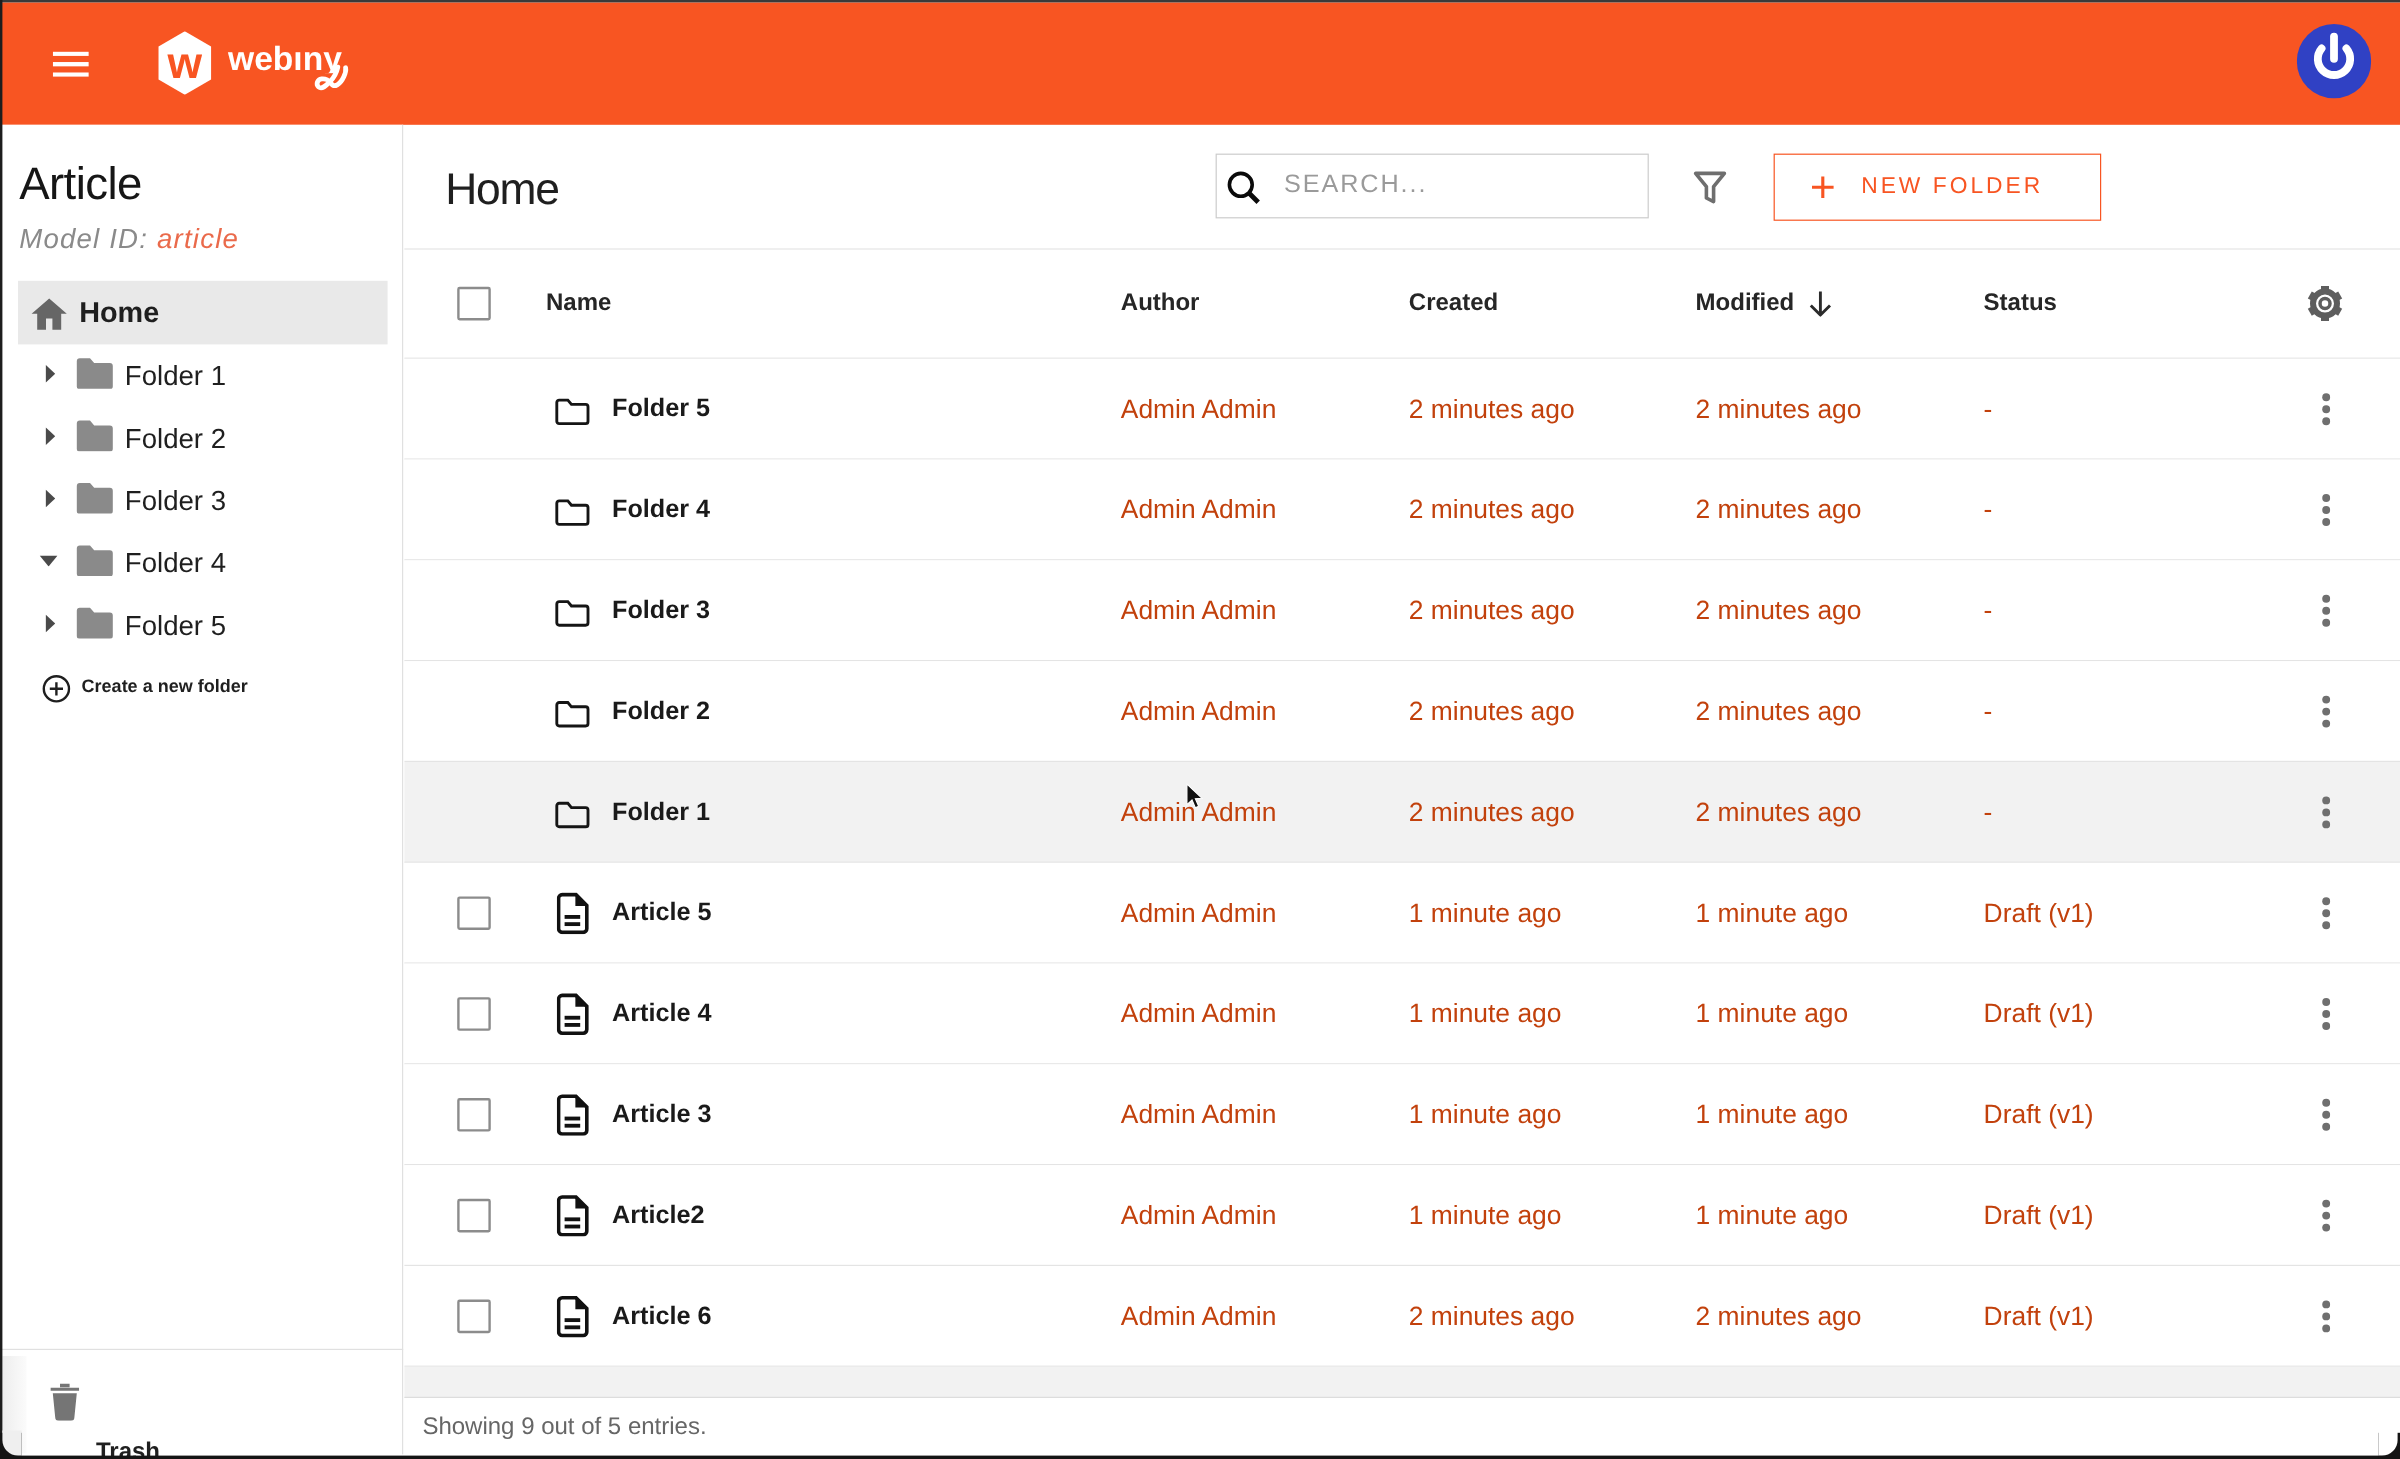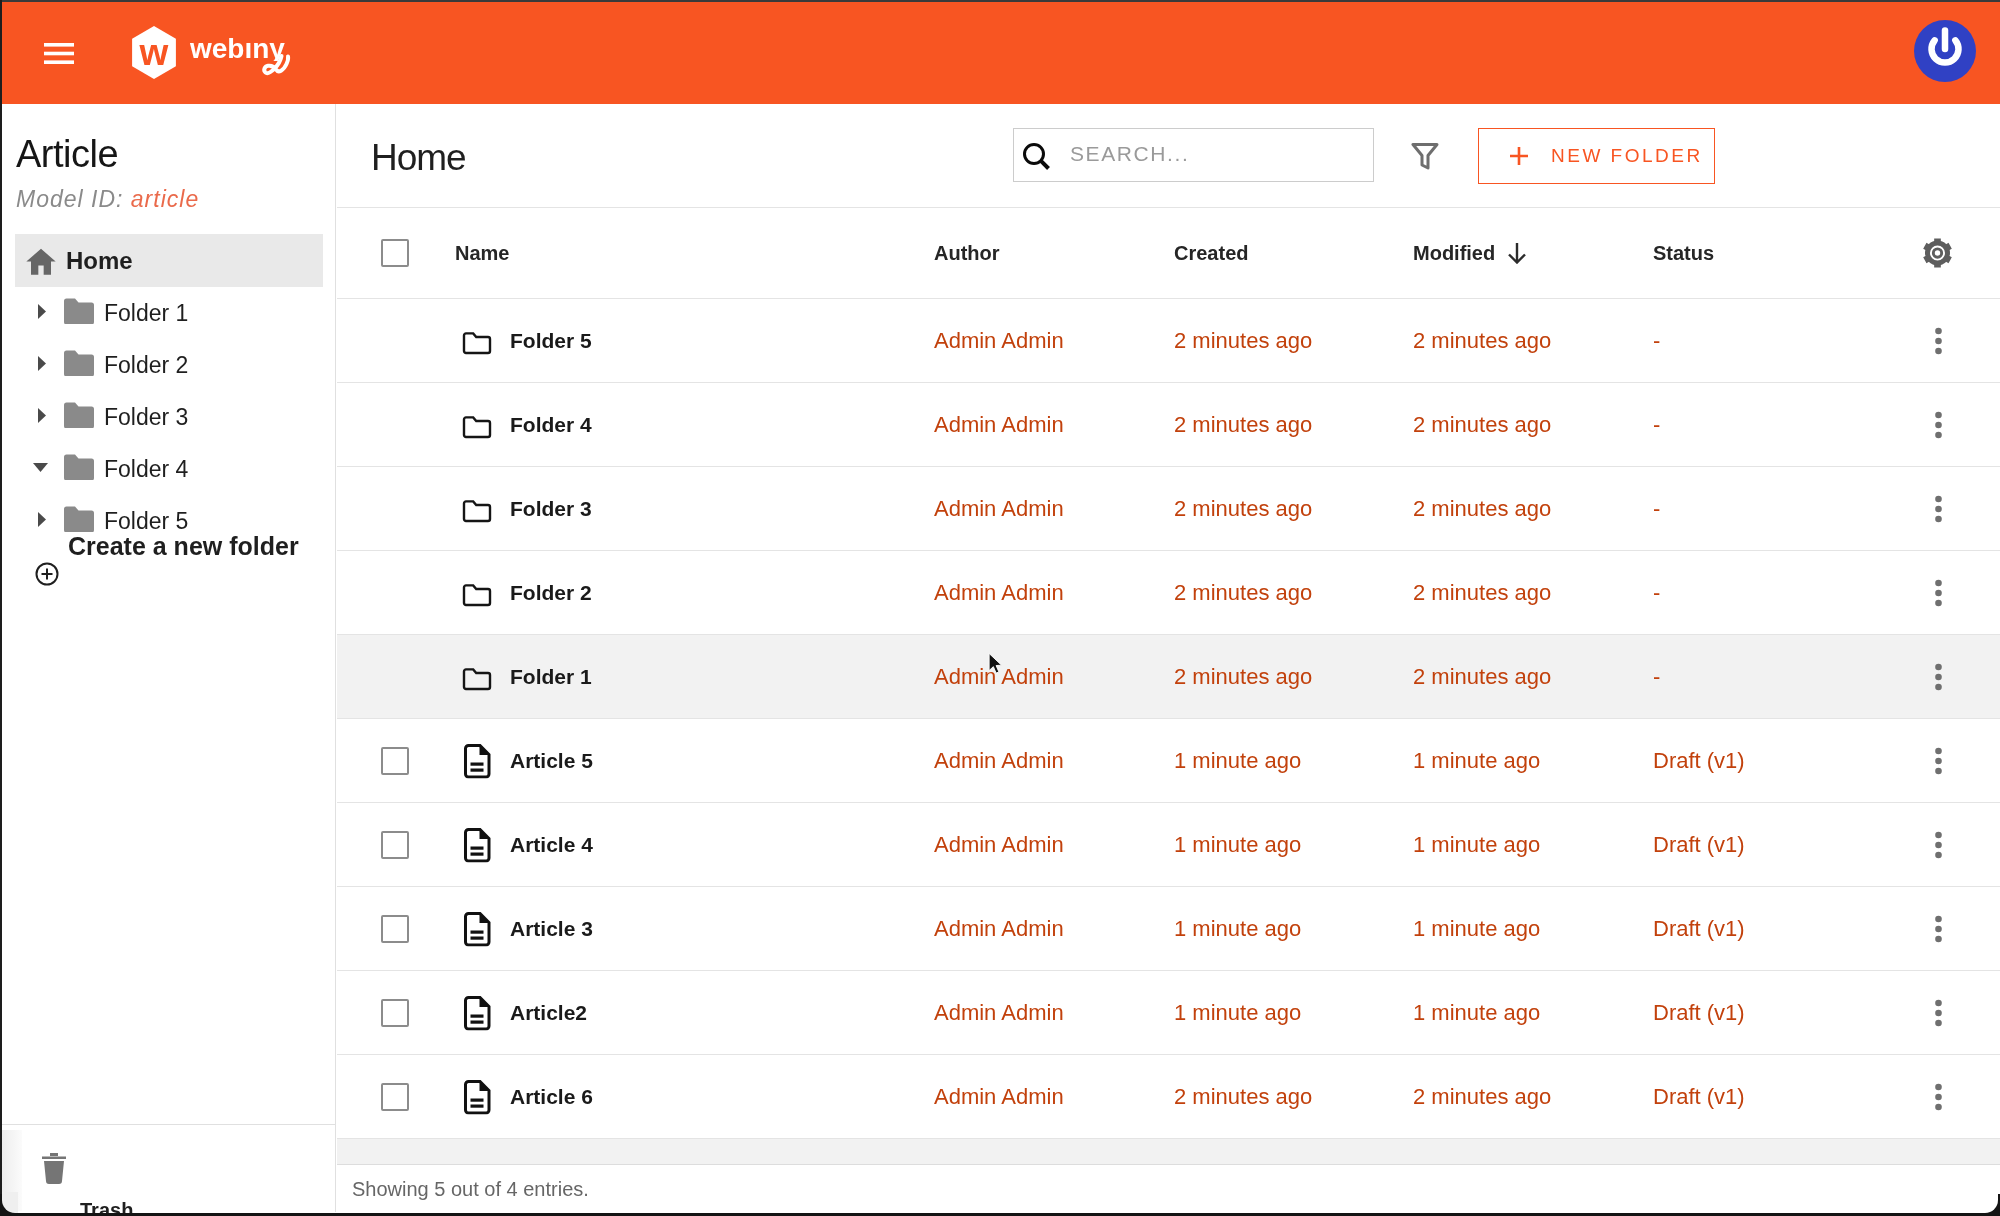--- a/index.html
+++ b/index.html
@@ -19,21 +19,21 @@
   #side-model { left:16px; top:186px; font-size:23px; letter-spacing:1px; color:#8a8a8a;font-style:italic; }
   #side-model b { color:#ea6a4b; font-weight:normal; }
   #home-row { left:15px; top:234px; width:308px; height:53px; background:#e9e9e9; }
   .side-label { font-size:23px; color:#1f1f1f; }
   .bold { font-weight:bold; }
   
   #main-title { left:371px; top:137px; font-size:37px; letter-spacing:-1px; color:#1f1f1f; }
   #searchbox { left:1013px; top:128px; width:361px; height:54px; border:1px solid #ccc; background:#fff; }
   #searchtxt { left:1070px; top:142px; font-size:21px; letter-spacing:1.6px; color:#9a9a9a; }
   .btn { display:flex; align-items:center; justify-content:flex-start; font-size:19px; letter-spacing:2.5px; }
-  #btn-folder { left:1478px; top:128px; width:237px; height:56px; border:1px solid #f85522; color:#f85522; background:#fff; padding-left:72px; }
+  #btn-folder { left:1478px; top:128px; width:273px; height:56px; border:1px solid #f85522; color:#f85522; background:#fff; padding-left:72px; }
   #btn-article { left:1722px; top:127px; width:244px; height:57px; background:#f85522; color:#fff; padding-left:68px; }
   
   .trow { position:absolute; left:337px; width:1663px; height:84px; border-bottom:1px solid #e4e4e4; background:#fff; }
   .cell { position:absolute; top:50%; transform:translateY(-50%); white-space:nowrap; }
   .nm { font-size:21px; font-weight:bold; color:#1a1a1a; }
   .dt { font-size:22px; color:#c2410c; }
   .chk { position:absolute; width:28px; height:28px; border:2px solid #8c8c8c; border-radius:2px; background:#fff; top:50%; transform:translateY(-50%); }
   #thead { left:337px; top:207px; width:1663px; height:92px; border-top:1px solid #e4e4e4; border-bottom:1px solid #e4e4e4; position:absolute; background:#fff; }
   .hc { font-size:20px; font-weight:bold; color:#262626; }
   #footband { left:337px; top:1139px; width:1663px; height:26px; background:#f2f2f2; border-bottom:1px solid #ddd; }
@@ -114,21 +114,21 @@
     </svg>
   <svg class="abs" style="left:63px;top:505px" width="32" height="27" viewBox="0 0 32 27">
     <path d="M1 25 V4 a2.5 2.5 0 0 1 2.5 -2.5 h8.5 l3.5 4 h13 a2.5 2.5 0 0 1 2.5 2.5 V25 a2.5 2.5 0 0 1 -2.5 2.5 H3.5 A2.5 2.5 0 0 1 1 25 Z" fill="#8a8a8a"></path>
   </svg>
   <div class="abs side-label" style="left:104px;top:508px">Folder 5</div>
 
   <svg class="abs" style="left:35px;top:562px" width="24" height="24" viewBox="0 0 24 24">
     <circle cx="12" cy="12" r="10.5" stroke="#1f1f1f" stroke-width="2" fill="none"></circle>
     <path d="M12 6.5 V17.5 M6.5 12 H17.5" stroke="#1f1f1f" stroke-width="2"></path>
   </svg>
-  <div class="abs side-label bold" style="left:68px;top:532px;font-size:25px">Create a new folder</div>
+  <div class="abs side-label bold" style="left:68px;top:564px;font-size:15px">Create a new folder</div>
 
   <div class="abs" style="left:0;top:1124px;width:336px;height:1px;background:#e0e0e0"></div>
   <svg class="abs" style="left:42px;top:1153px" width="24" height="31" viewBox="0 0 24 31">
     <path d="M2 8 H22 L20 28 a3 3 0 0 1 -3 3 H7 a3 3 0 0 1 -3 -3 Z" fill="#757575"></path>
     <path d="M0 3.5 H24 V6 H0 Z M8 0 h8 v3 h-8 z" fill="#757575"></path>
   </svg>
   <div class="abs side-label bold" style="left:80px;top:1199px;font-size:20px">Trash</div>
 
   <div class="abs" id="main-title">Home</div>
   <div class="abs" id="searchbox"></div>
@@ -323,21 +323,21 @@
     <div class="cell dt" style="left:837px">2 minutes ago</div>
     <div class="cell dt" style="left:1076px">2 minutes ago</div>
     <div class="cell dt" style="left:1316px">Draft (v1)</div>
     <svg class="cell" style="left:1595px" width="10" height="40" viewBox="0 0 10 40">
         <circle cx="6.5" cy="10" r="3.3" fill="#6f6f6f"></circle>
         <circle cx="6.5" cy="20" r="3.3" fill="#6f6f6f"></circle>
         <circle cx="6.5" cy="30" r="3.3" fill="#6f6f6f"></circle>
       </svg>
   </div>
   <div class="abs" id="footband"></div>
-  <div class="abs" id="foottxt">Showing 5 out of 4 entries.</div>
+  <div class="abs" id="foottxt">Showing 9 out of 5 entries.</div>
   <div class="abs" style="left:0;top:1194px;width:18px;height:22px;background:#141414;z-index:51"></div>
   <div class="abs" style="left:2px;top:1192px;width:16px;height:21px;background:#efefef;border-radius:0 0 0 13px;z-index:52"></div>
   <div class="abs" style="left:1982px;top:1194px;width:18px;height:22px;background:#141414;z-index:51"></div>
   <div class="abs" style="left:1982px;top:1192px;width:16px;height:21px;background:#fff;border-radius:0 0 13px 0;z-index:52"></div>
   <div class="abs" style="left:2px;top:1130px;width:20px;height:81px;background:linear-gradient(to right,#ededed,#fbfbfb);z-index:3"></div>
 
   <svg class="abs" style="left:988px;top:653px;z-index:60" width="17" height="24" viewBox="0 0 18 26">
     <path d="M1 0.5 L1 19 L5.6 14.8 L8.6 21.8 L11.6 20.5 L8.6 13.6 L14.5 13.2 Z" fill="#111" stroke="#fff" stroke-width="1"></path>
   </svg>
 

